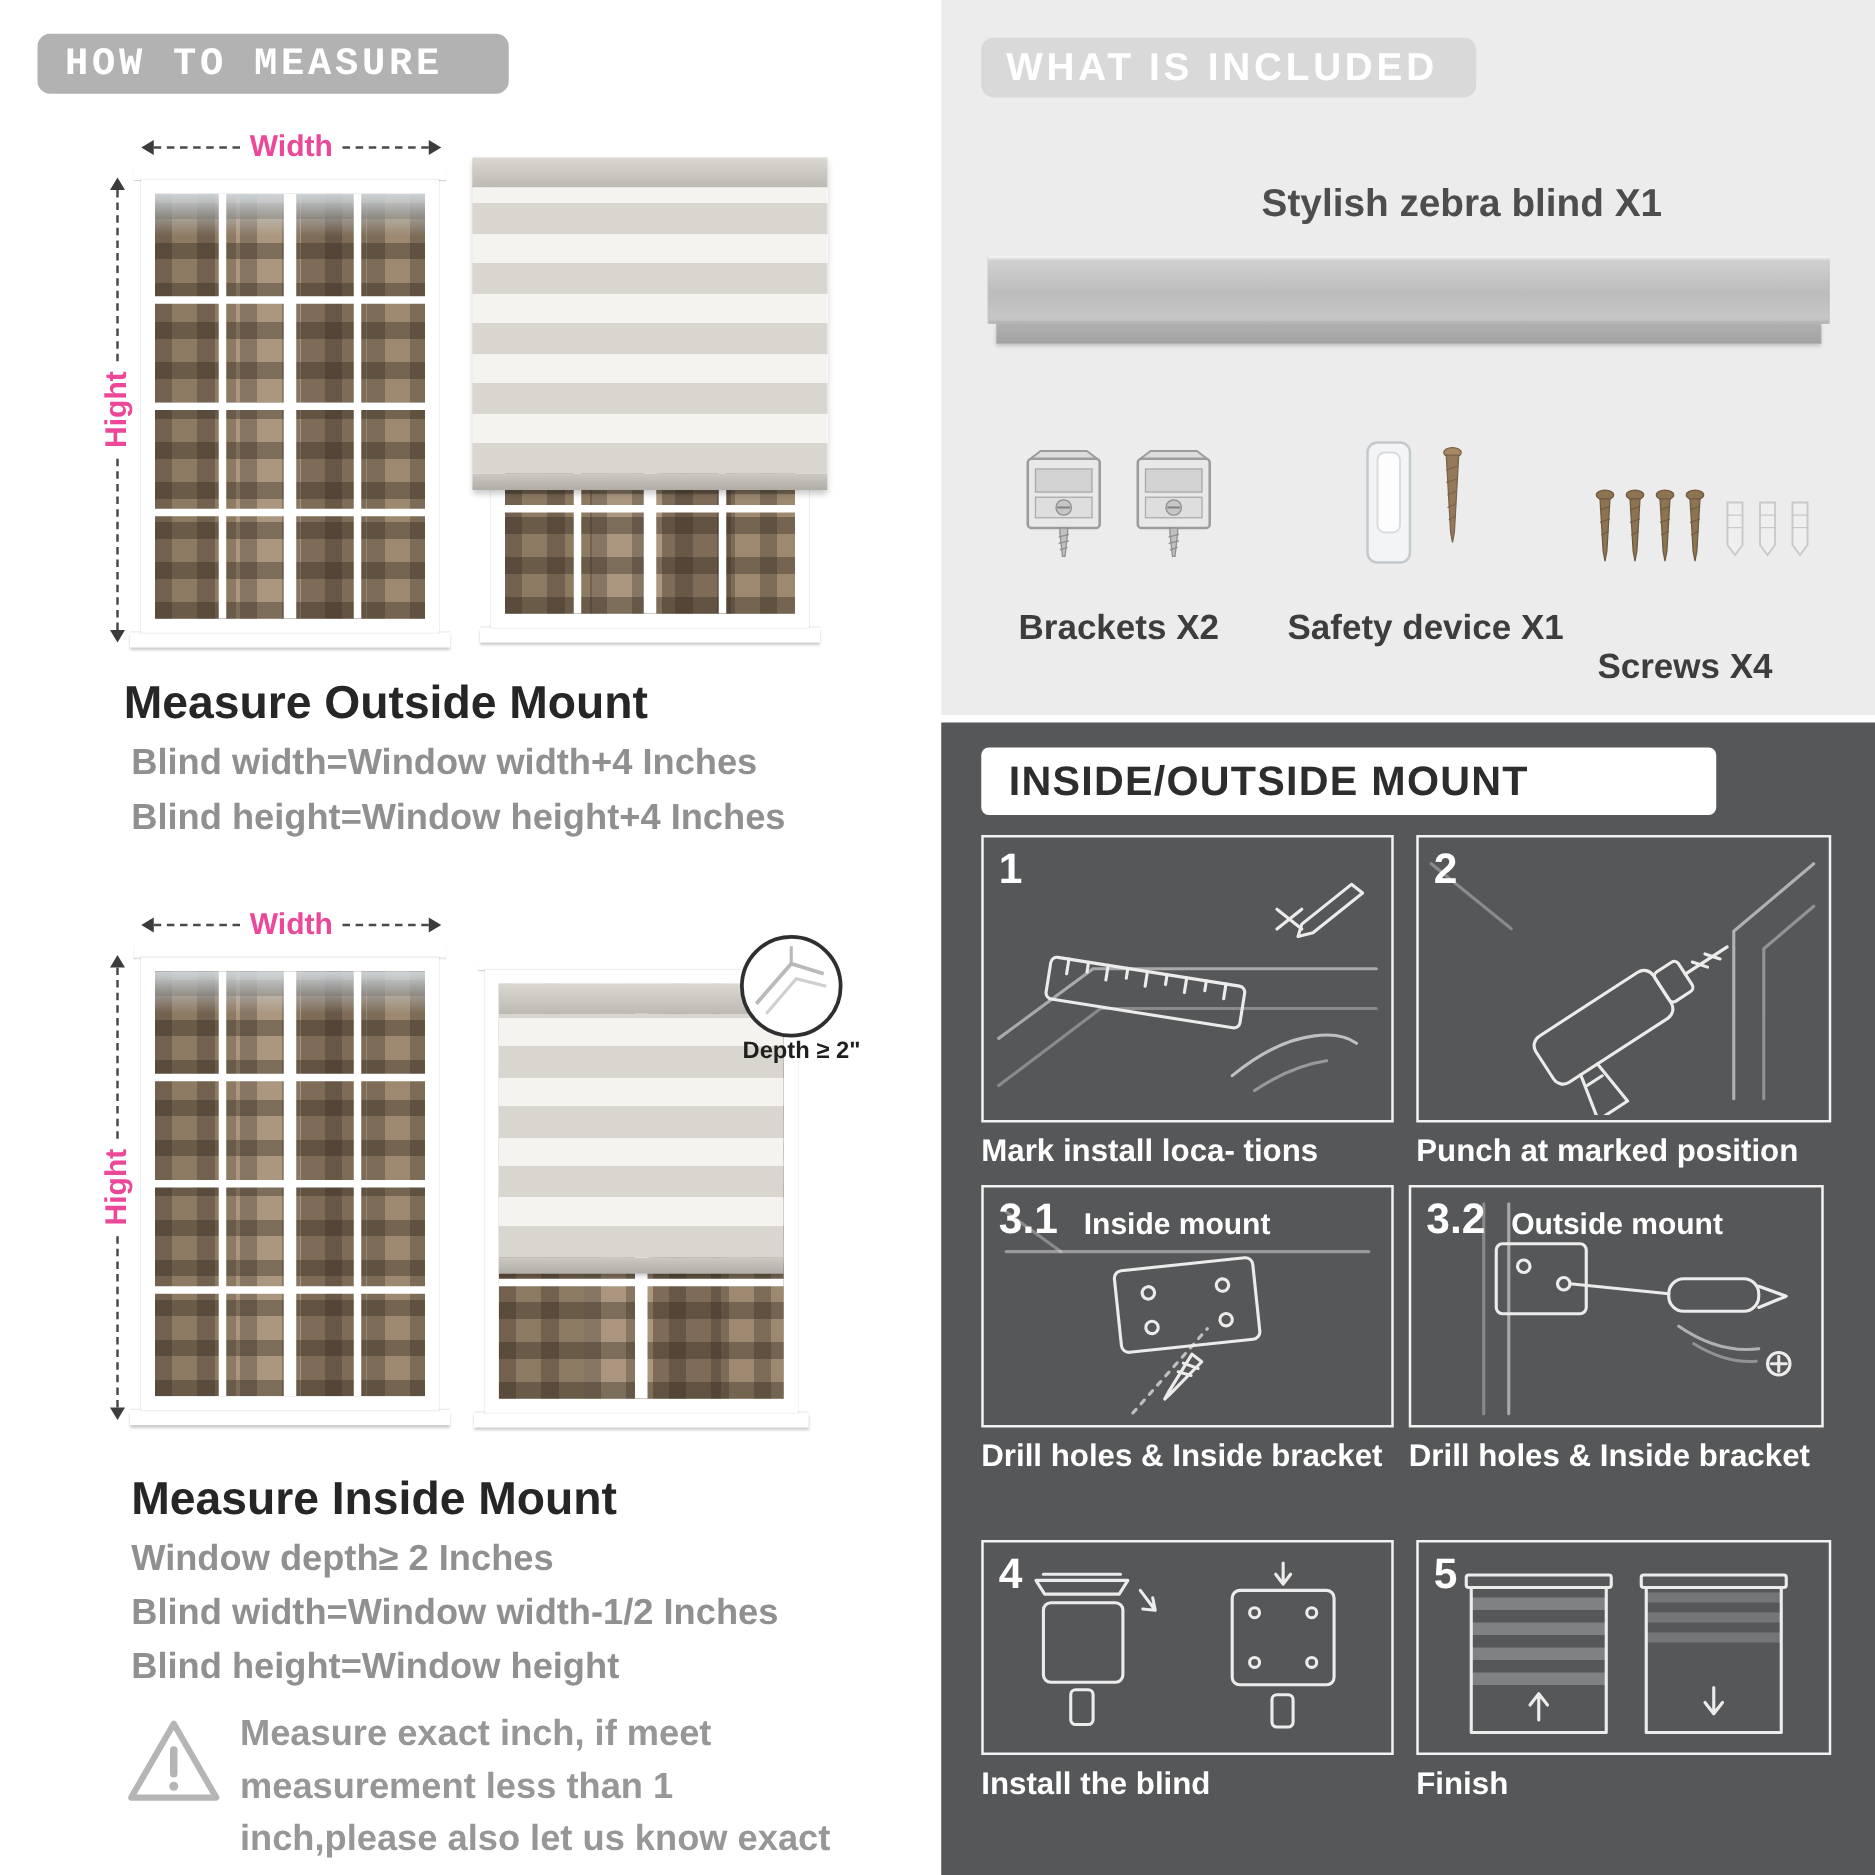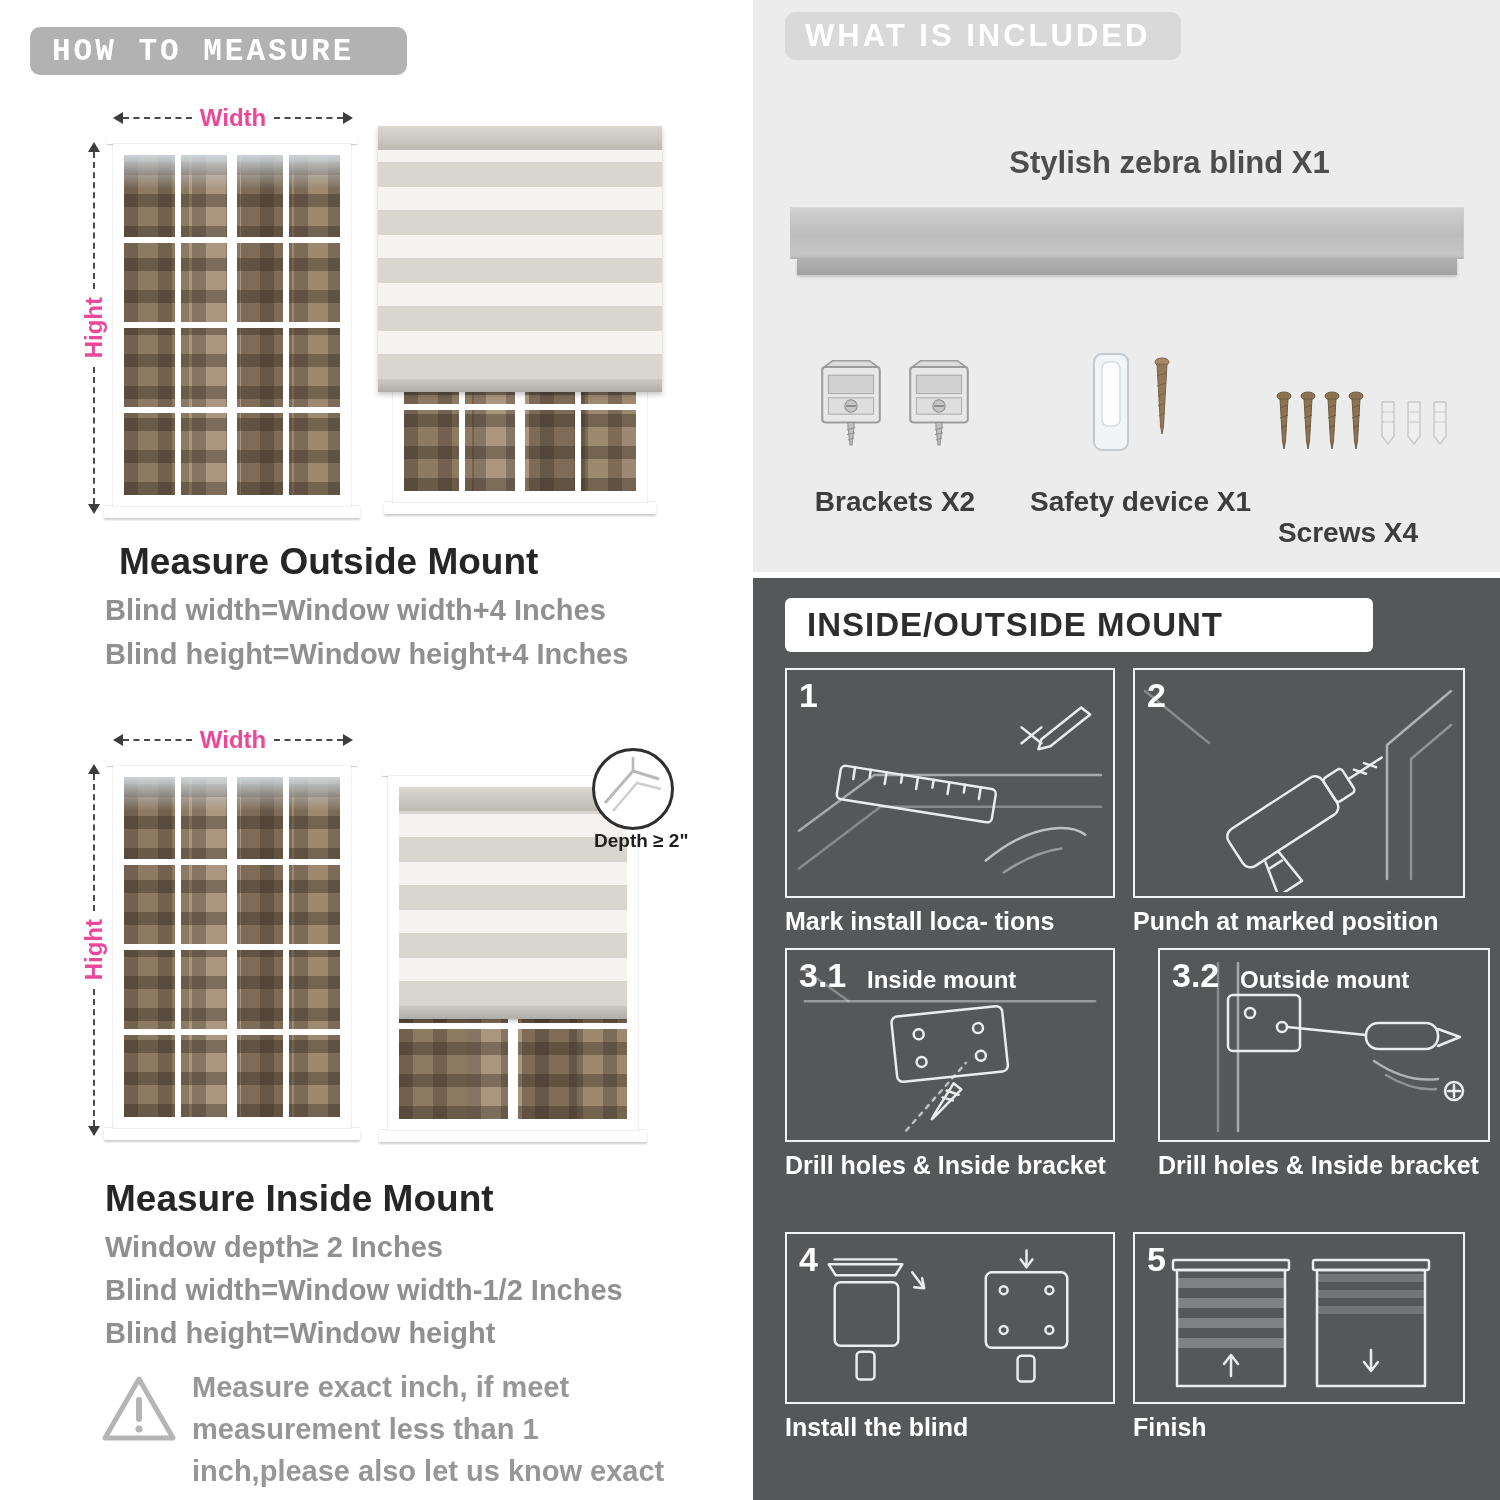--- a/index.html
+++ b/index.html
@@ -131,21 +131,21 @@
       </div>
       <div class="win-sill"></div>
     </div>
     <div class="blind" style="left:0;top:0;width:284px;height:266px;">
       <div class="blind-head"></div>
       <div class="blind-body"></div>
       <div class="blind-rail"></div>
     </div>
   </div>
 
-  <div class="h-title" style="left:119px;top:541px;">Measure Outside Mount</div>
+  <div class="h-title" style="left:99px;top:541px;">Measure Outside Mount</div>
   <div class="gray-line" style="left:105px;top:594px;">Blind width=Window width+4 Inches</div>
   <div class="gray-line" style="left:105px;top:638px;">Blind height=Window height+4 Inches</div>
 
   <div class="winfig" style="left:85px;top:730px;width:280px;height:412px;">
     <div class="harrow" style="left:28px;top:2px;width:240px;">
       <i class="ah l"></i>
         <i class="hd"></i>
       <span class="mlabel">Width</span>
       <i class="hd"></i>
         <i class="ah r"></i>
@@ -205,21 +205,21 @@
 
   <svg style="position:absolute;left:98px;top:1372px;" width="82" height="74" viewBox="0 0 82 74">
     <path d="M41 7 L75 66 H7 Z" fill="none" stroke="#b5b5b5" stroke-width="5" stroke-linejoin="round"></path>
     <line x1="41" y1="28" x2="41" y2="47" stroke="#b5b5b5" stroke-width="6" stroke-linecap="round"></line>
     <circle cx="41" cy="57" r="3.6" fill="#b5b5b5"></circle>
   </svg>
   <div class="warn-text" style="left:192px;top:1366px;width:480px;">Measure exact inch, if meet measurement less than 1 inch,please also let us know exact measurement, please do not leave it</div>
 
   <div class="panel-light" style="left:753px;top:0;width:747px;height:572px;"></div>
 
-  <div class="badge light" style="left:785px;top:12px;width:376px;height:48px;padding-left:20px;">
+  <div class="badge light" style="left:785px;top:30px;width:376px;height:48px;padding-left:20px;">
     <span>WHAT IS INCLUDED</span>
   </div>
 
   <div class="blind-title" style="left:753px;top:145px;width:747px;">Stylish zebra blind X1</div>
 
   <div class="headrail" style="left:790px;top:205px;width:674px;">
     <div class="rail-main"></div>
     <div class="rail-lip"></div>
   </div>
 
@@ -387,21 +387,21 @@
             <line x1="149" y1="138" x2="161" y2="134"></line>
             <line x1="150" y1="146" x2="160" y2="142"></line>
           </g>
           <line x1="116" y1="176" x2="176" y2="108" stroke-dasharray="4 6" opacity=".7"></line>
         </g>
       </svg>
     </div>
     <div class="step-cap">Drill holes &amp;  Inside bracket</div>
   </div>
 
-  <div class="step" style="left:1158px;top:948px;width:332px;">
+  <div class="step" style="left:1127px;top:948px;width:332px;">
     <div class="step-box" style="height:190px;">
       <span class="step-num">3.2</span>
       <span class="step-title">Outside mount</span>
       <svg viewBox="0 0 320 180">
         <g class="lineart">
           <path d="M74 8 L74 176" opacity=".55"></path>
           <path d="M54 8 L54 176" opacity=".35"></path>
           <rect x="64" y="40" width="72" height="56" rx="5"></rect>
           <circle cx="86" cy="58" r="5"></circle>
             <circle cx="118" cy="72" r="5"></circle>

